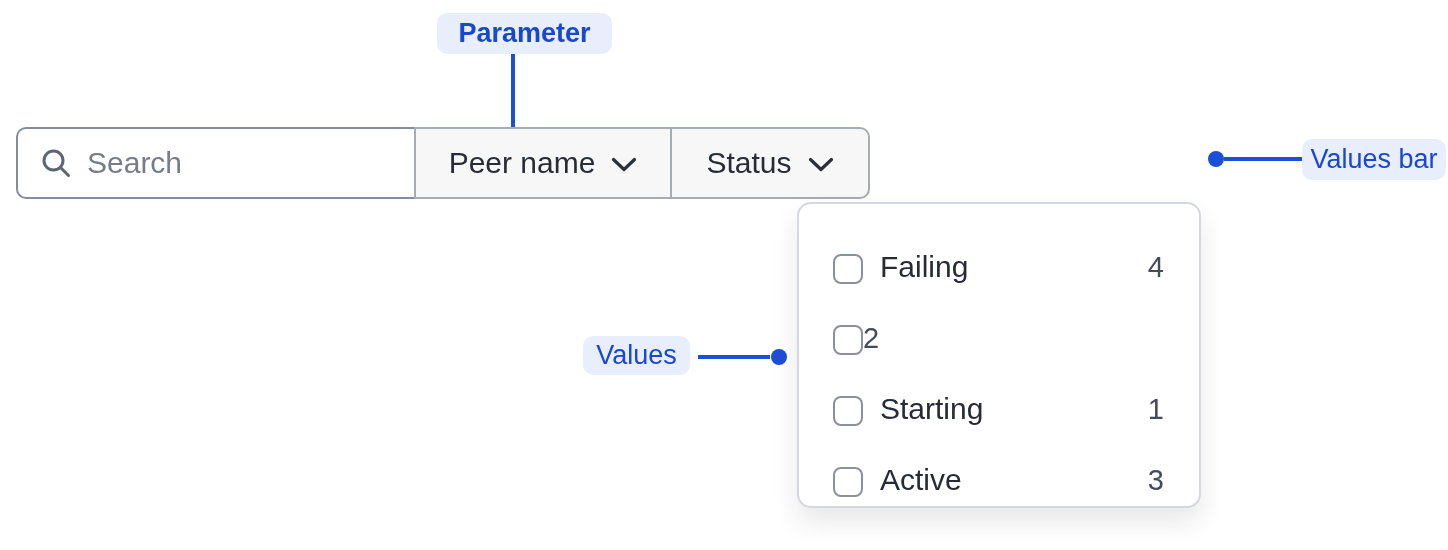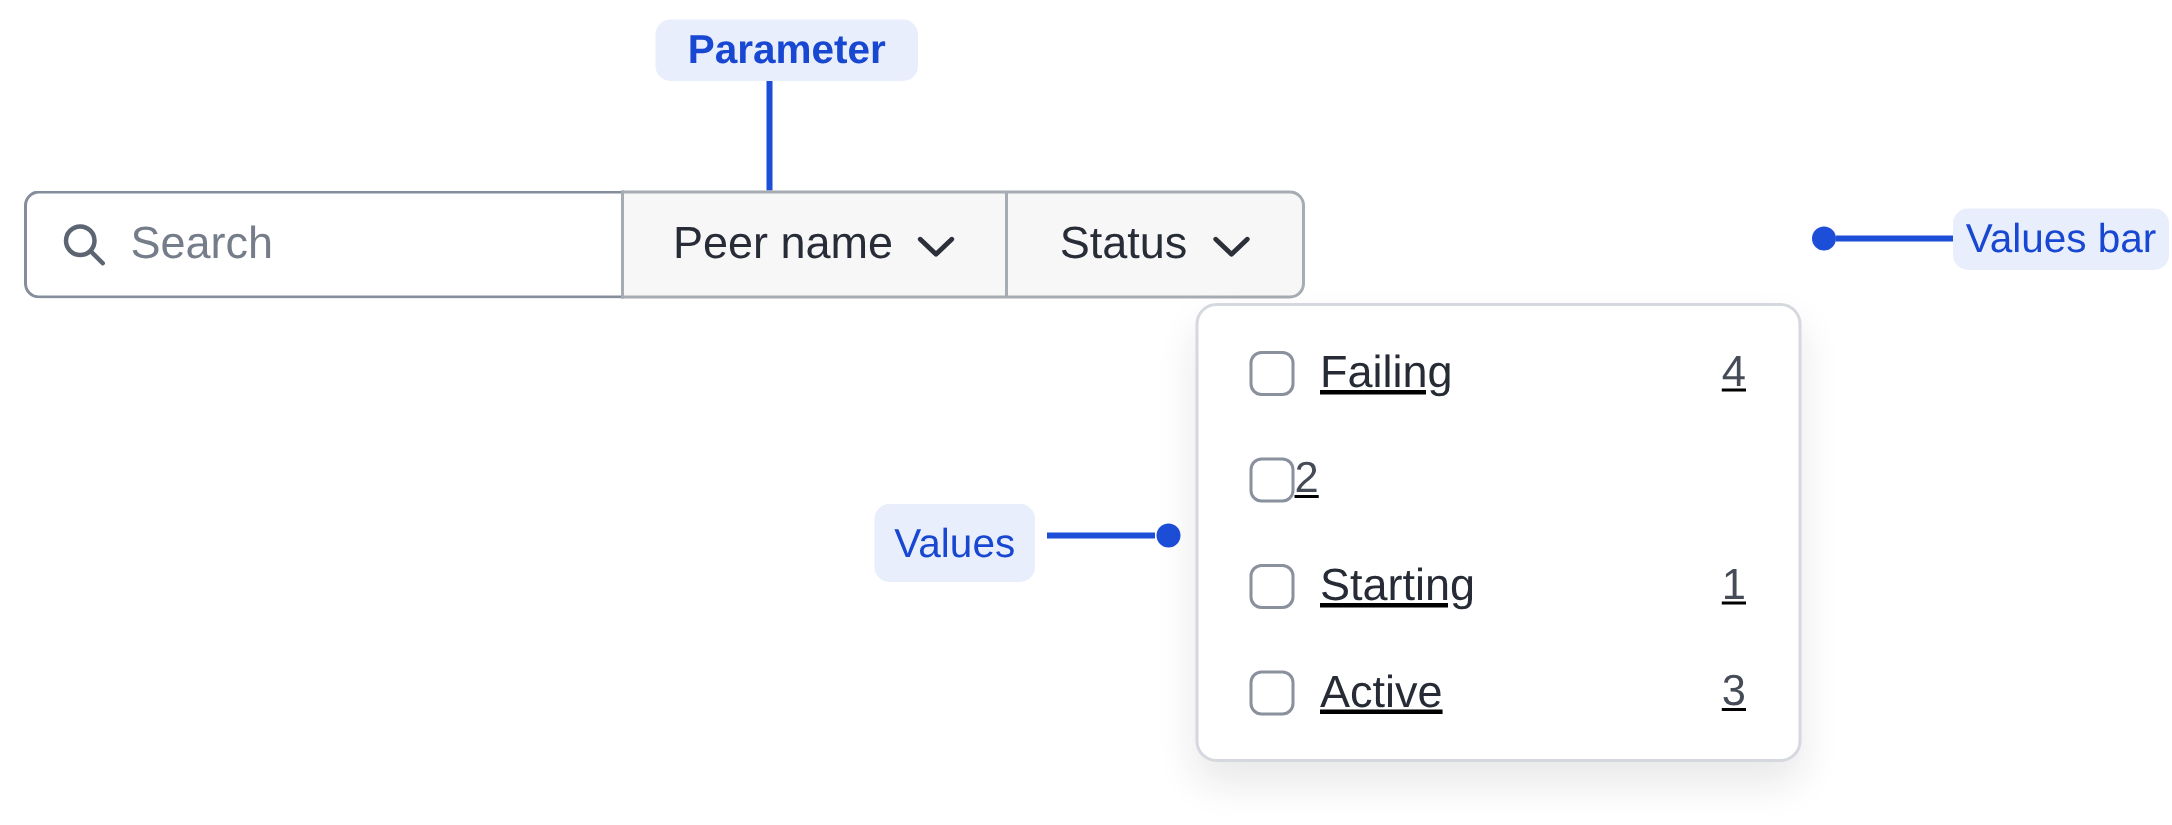--- a/index.html
+++ b/index.html
@@ -10,21 +10,21 @@
   .badge {
     position: absolute;
     display: flex; align-items: center; justify-content: center;
     background: #e8eefc;
     color: #1847d2;
     font-size: 27px; font-weight: 500;
     border-radius: 10px;
   }
   .badge-parameter { left: 437px; top: 13px; width: 175px; height: 41px; font-weight: bold; }
   .badge-filterbar { left: 1302px; top: 139px; width: 144px; height: 41px; }
-  .badge-values    { left: 583px;  top: 336px; width: 107px; height: 52px; }
+  .badge-values    { left: 583px;  top: 336px; width: 107px; height: 39px; }
 
   
   .conn { position: absolute; background: #1d4ed8; }
   .conn-param-line  { left: 511px;  top: 54px;  width: 4px;  height: 82px; }
   .conn-fb-line     { left: 1224px; top: 157px; width: 78px; height: 4px; }
   .conn-values-line { left: 698px;  top: 355px; width: 72px; height: 4px; }
   .dot { position: absolute; width: 16px; height: 16px; border-radius: 50%; background: #1d4ed8; }
   .dot-param  { left: 505px;  top: 134px; }
   .dot-fb     { left: 1208px; top: 151px; }
   .dot-values { left: 771px;  top: 349px; }
@@ -74,23 +74,22 @@
     width: 404px; height: 306px;
     background: #ffffff;
     border: 2px solid #d5d8de;
     border-radius: 14px;
     box-shadow: 0 14px 26px rgba(28, 33, 44, 0.10);
     padding: 9px 35px 9px 34px;
     display: flex; flex-direction: column;
   }
   .option-row {
     height: 72px;
-    display: flex; align-items: center;
+    display: flex; align-items: flex-end;
     cursor: pointer;
-    text-decoration: underline;
   }
   .checkbox {
     width: 30px; height: 30px;
     border: 2px solid #8a919c;
     border-radius: 8px;
     background: #ffffff;
     flex: 0 0 auto;
   }
   .option-label {
     flex: 1;

